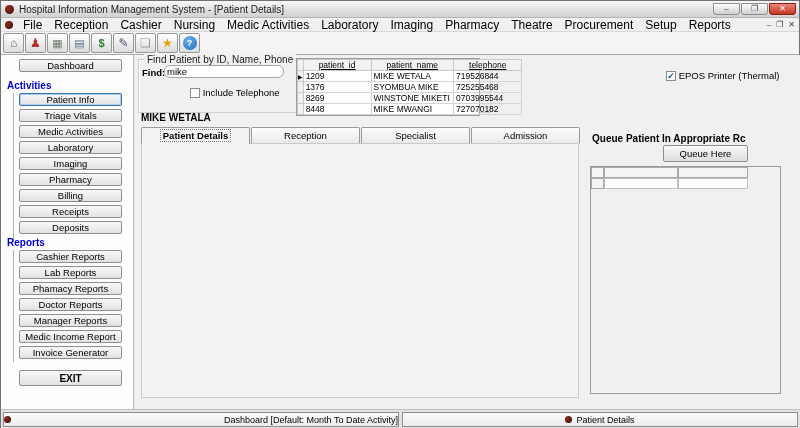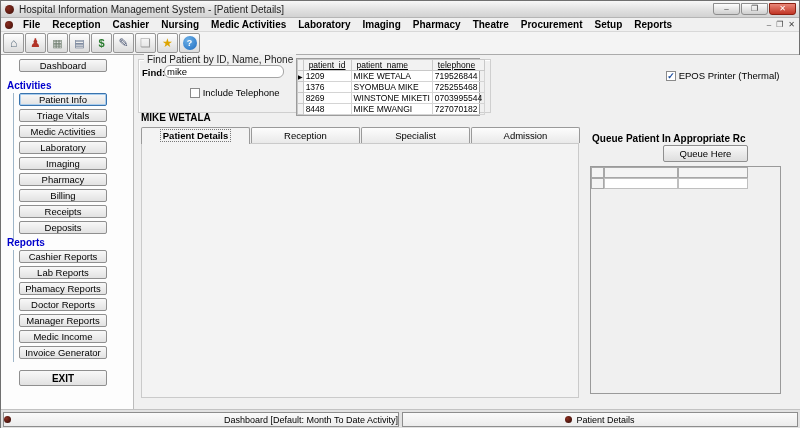--- a/index.html
+++ b/index.html
@@ -15,21 +15,21 @@
   .title-text { font-size:10px; color:#1c1c1c; }
   .win-controls { position:absolute; right:3px; top:2px; display:flex; gap:1px; }
   .wc { width:27px; height:12px; border:1px solid #8e8e8e; border-radius:0 0 3px 3px;
     background:linear-gradient(#fdfdfd,#cfcfcf); font-size:8px; line-height:10px; text-align:center; color:#333; }
   .wc.close { background:linear-gradient(#e98678,#c13525); color:#fff; border-color:#8b2012; }
 
   
   .menubar { position:absolute; left:0; top:17px; width:100%; height:14px; background:#f0f0f0;
     border-bottom:1px solid #d8d8d8; display:flex; align-items:center; }
   .menu-icon { width:8px; height:8px; border-radius:50%; background:radial-gradient(circle at 35% 35%, #8a2d20, #3d0f08); margin:0 4px 0 4px; }
-  .menu-item { padding:0 6px; font-weight:bold; font-size:10px; line-height:14px; }
+  .menu-item { padding:0 6px; font-weight:normal; font-size:12px; line-height:14px; }
   .mdi-controls { position:absolute; right:4px; top:0; display:flex; gap:5px; font-size:8px; color:#444; line-height:14px; }
 
   
   .toolbar { position:absolute; left:0; top:31px; width:100%; height:23px; background:#f4f4f4;
     border-bottom:1px solid #ababab; display:flex; align-items:center; padding-left:2px; }
   .toolbtn { width:21px; height:20px; margin-right:1px; border:1px solid #979797; border-radius:2px;
     background:linear-gradient(#fefefe,#dcdcdc); display:flex; align-items:center; justify-content:center;
     font-size:12px; }
   .toolbtn .g-home { color:#5a6d7e; }
   .toolbtn .g-patients { color:#b23327; }
@@ -41,21 +41,21 @@
   .toolbtn .g-cal { color:#dda400; }
   .helpcircle { width:14px; height:14px; border-radius:50%; background:radial-gradient(circle at 35% 30%, #6db1e8, #1d6bc0);
     color:#fff; font-weight:bold; font-size:9px; line-height:14px; text-align:center; }
 
   
   .main { position:absolute; left:0; top:54px; width:800px; height:354px; }
   .sidebar { position:absolute; left:0; top:0; width:133px; height:354px; background:#fdfdfd; border-right:1px solid #bcbcbc; }
   .content { position:absolute; left:133px; top:0; width:667px; height:354px; background:#f0f0f0; }
 
   
-  .sbtn { position:absolute; left:18px; width:88px; height:13px; border:1px solid #8f8f8f; border-radius:2px;
+  .sbtn { position:absolute; left:18px; width:103px; height:13px; border:1px solid #8f8f8f; border-radius:2px;
     background:linear-gradient(#f8f8f8,#e2e2e2); font-size:9.5px; text-align:center; line-height:12px; }
   .sbtn.focus { border-color:#3973ad; box-shadow:0 0 0 1px #a9cdee inset; }
   .sb-head { position:absolute; left:6px; color:#0000cc; font-weight:bold; font-size:10px; }
   .groupline { position:absolute; left:12px; width:0; border-left:1px solid #9fb6c9; }
   .sbtn.exit { font-weight:bold; height:16px; line-height:15px; font-size:10px; }
 
   
   .tb { position:absolute; background:#fff; border:1px solid #a5a5a5; font-family:"Liberation Sans",sans-serif;
     font-size:9.5px; padding:0 2px; height:13px; }
   input.tb { outline:none; }
@@ -68,21 +68,21 @@
   .lbl.b { font-weight:bold; }
   .ra { text-align:right; }
 
   
   .groupbox { position:absolute; border:1px solid #cfcfcf; box-shadow:1px 1px 0 #fff inset; }
   .groupbox .legend { position:absolute; top:-6px; left:5px; background:#f0f0f0; padding:0 3px; font-size:10px; color:#222; }
 
   
   .grid { position:absolute; background:#fff; border:1px solid #9c9c9c; font-size:8.5px; }
   .grid table { border-collapse:collapse; width:100%; }
-  .grid th { font-weight:normal; text-decoration:underline; text-align:left; padding:0 5px; height:10px;
+  .grid th { font-weight:normal; text-decoration:underline; text-align:left; padding:0 15px; height:10px;
     background:#f2f2f2; border:1px solid #c8c8c8; font-size:8.5px; }
   .grid td { padding:0 2px; height:10px; border:1px solid #d4d4d4; white-space:nowrap; overflow:hidden; }
   .grid .sel { width:11px; background:#f2f2f2; border:1px solid #c8c8c8; text-align:center; font-size:6px; padding:0; }
 
   
   .tabstrip { position:absolute; display:flex; }
   .tab { width:109px; height:16px; border:1px solid #9a9a9a; border-bottom:none; border-radius:2px 2px 0 0;
     background:linear-gradient(#fdfdfd,#e9e9e9); text-align:center; line-height:15px; font-size:9.5px; margin-right:1px; }
   .tab.active { background:#f3f3f3; height:17px; font-weight:bold; position:relative; z-index:2; }
   .tab.active .tlabel { outline:1px dotted #777; padding:0 2px; }

